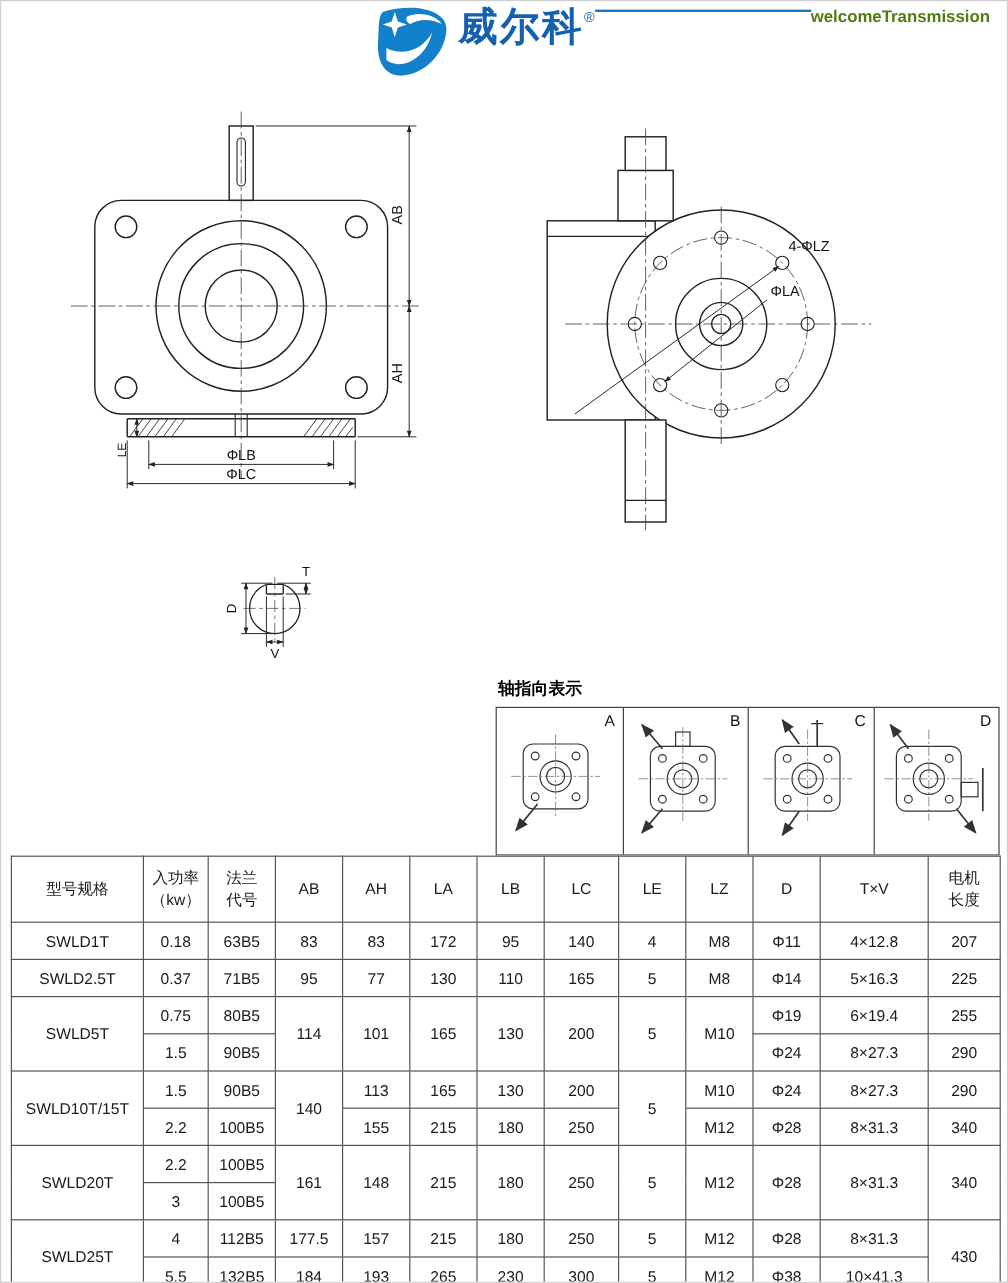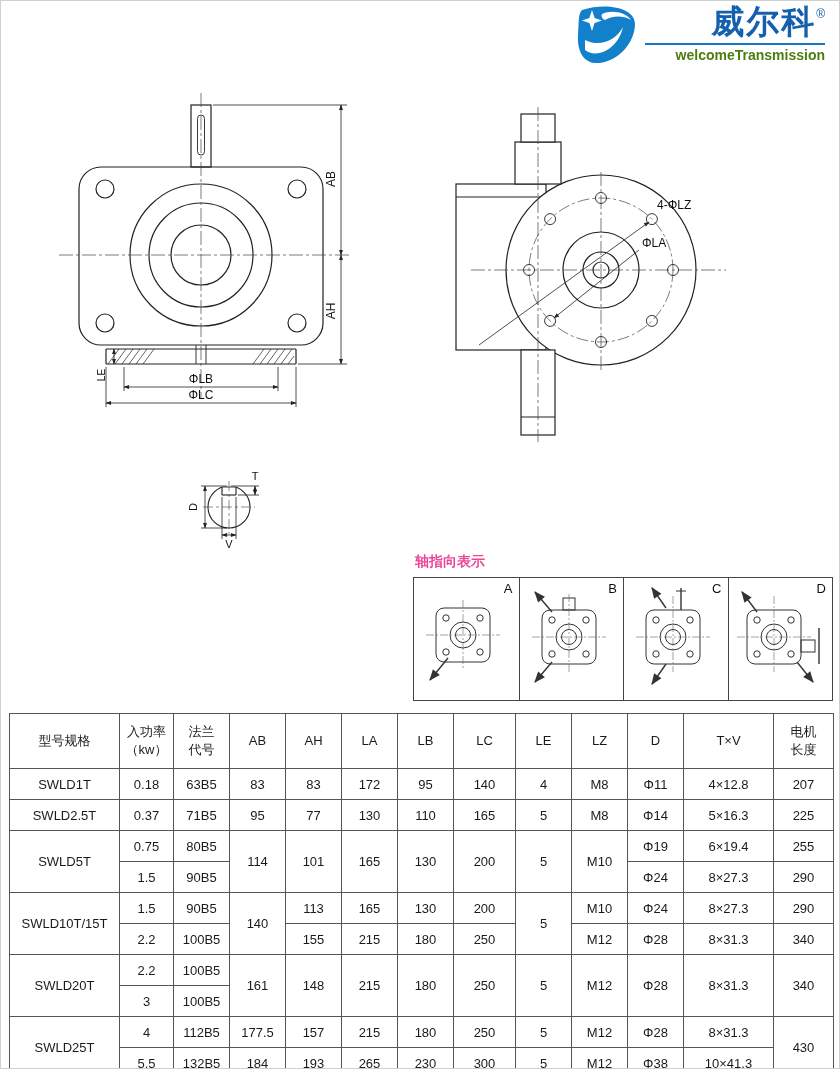--- a/index.html
+++ b/index.html
@@ -7,31 +7,31 @@
     position:relative;width:840px;height:1069px;background:#fff;
     border:1px solid #cfcfcf;box-sizing:border-box;overflow:hidden;
     font-family:"Liberation Sans", sans-serif;color:#111;
   }
   .page-title{
     position:absolute;left:8px;top:8px;font-size:17px;font-weight:bold;
     letter-spacing:.5px;color:#000;
   }
   
   .logo{position:absolute;right:14px;top:4px;display:flex;align-items:flex-start;gap:6px;}
-  .logo-text{display:flex;flex-direction:column;align-items:flex-end;}
+  .logo-text{display:flex;flex-direction:row;align-items:flex-start;}
   .brand-row{display:flex;align-items:flex-start;}
   .brand-name{font-size:33px;font-weight:bold;color:#1460ae;line-height:1.05;letter-spacing:2px;}
   .reg-mark{font-size:12px;color:#1460ae;margin-top:2px;}
   .logo-rule{height:2px;background:#1578c8;width:180px;margin:3px 0 2px 0;}
   .brand-subtitle{font-size:14px;color:#4d7c0f;font-weight:bold;}
   
   .main-drawing{position:absolute;left:0;top:86px;}
   
   .axis-panel{position:absolute;left:412px;top:548px;width:420px;}
-  .axis-title{font-size:14px;font-weight:bold;margin:4px 0 6px 2px;color:#ec4899;}
+  .axis-title{font-size:14px;font-weight:bold;margin:16px 0 6px 2px;color:#000000;}
   .axis-box{display:flex;border:1px solid #444;background:#fff;}
   .axis-cell{position:relative;width:25%;height:122px;border-left:1px solid #444;box-sizing:border-box;}
   .axis-cell:first-child{border-left:none;}
   .axis-letter{position:absolute;top:3px;right:6px;font-size:13px;color:#111;}
   
   .spec-table{
     position:absolute;left:8px;top:712px;width:824px;border-collapse:collapse;
     table-layout:fixed;font-size:13px;color:#1a1a1a;background:#fff;
   }
   .spec-table th,.spec-table td{

